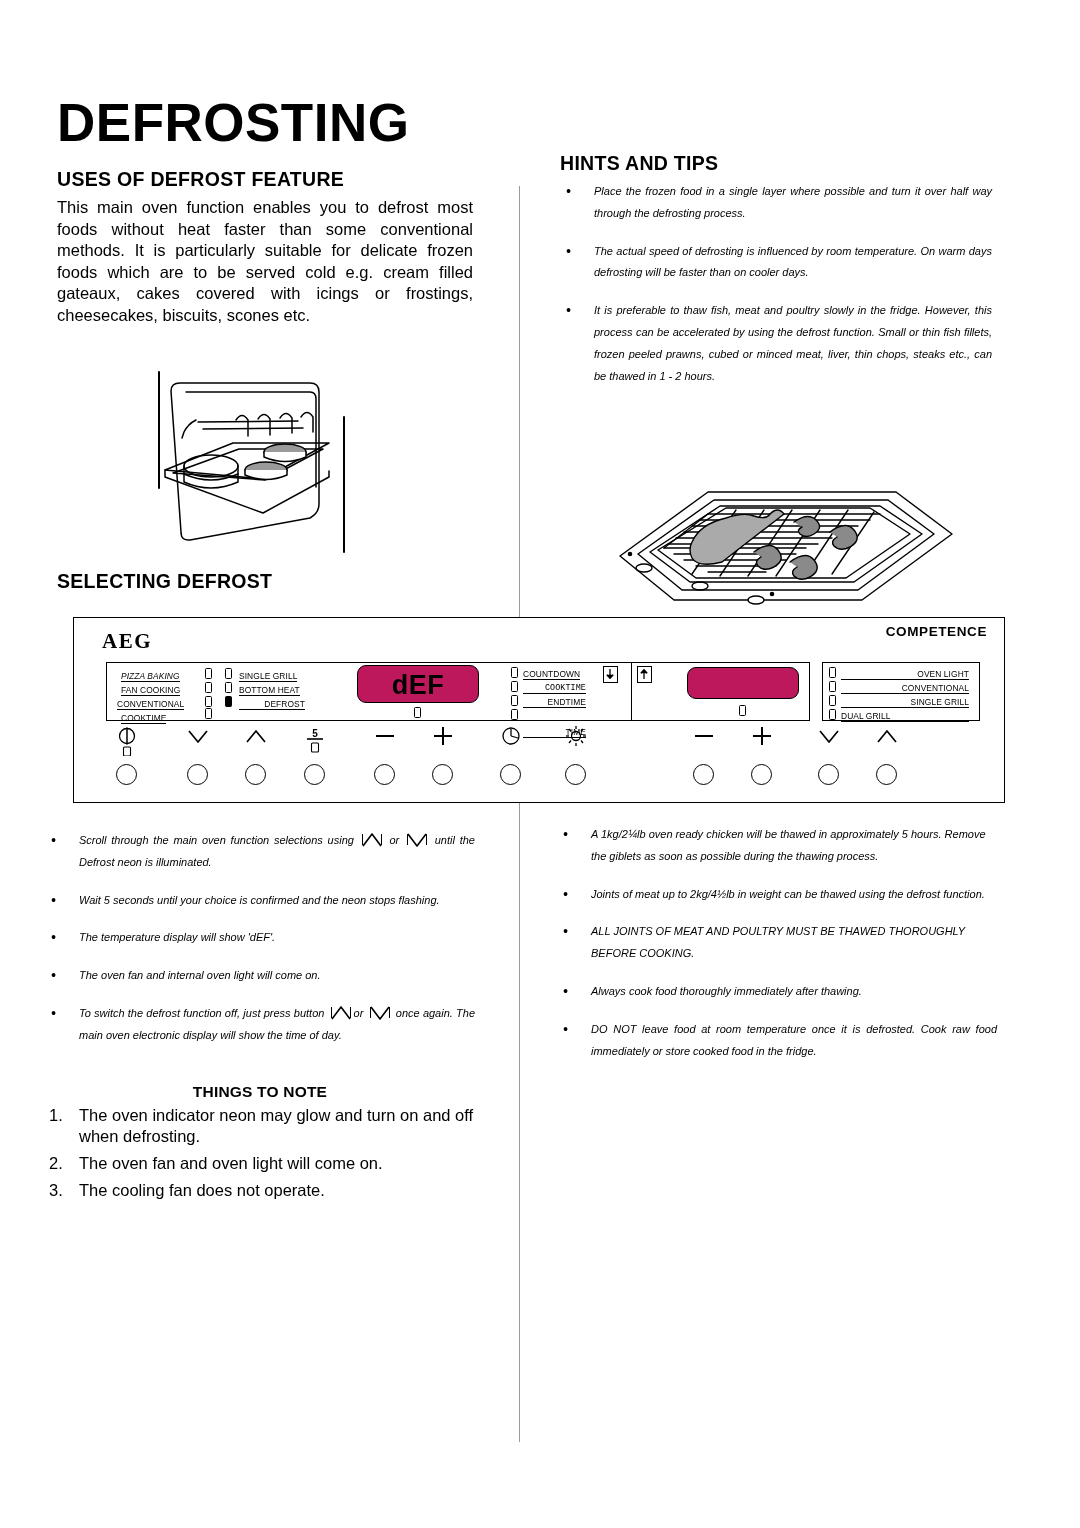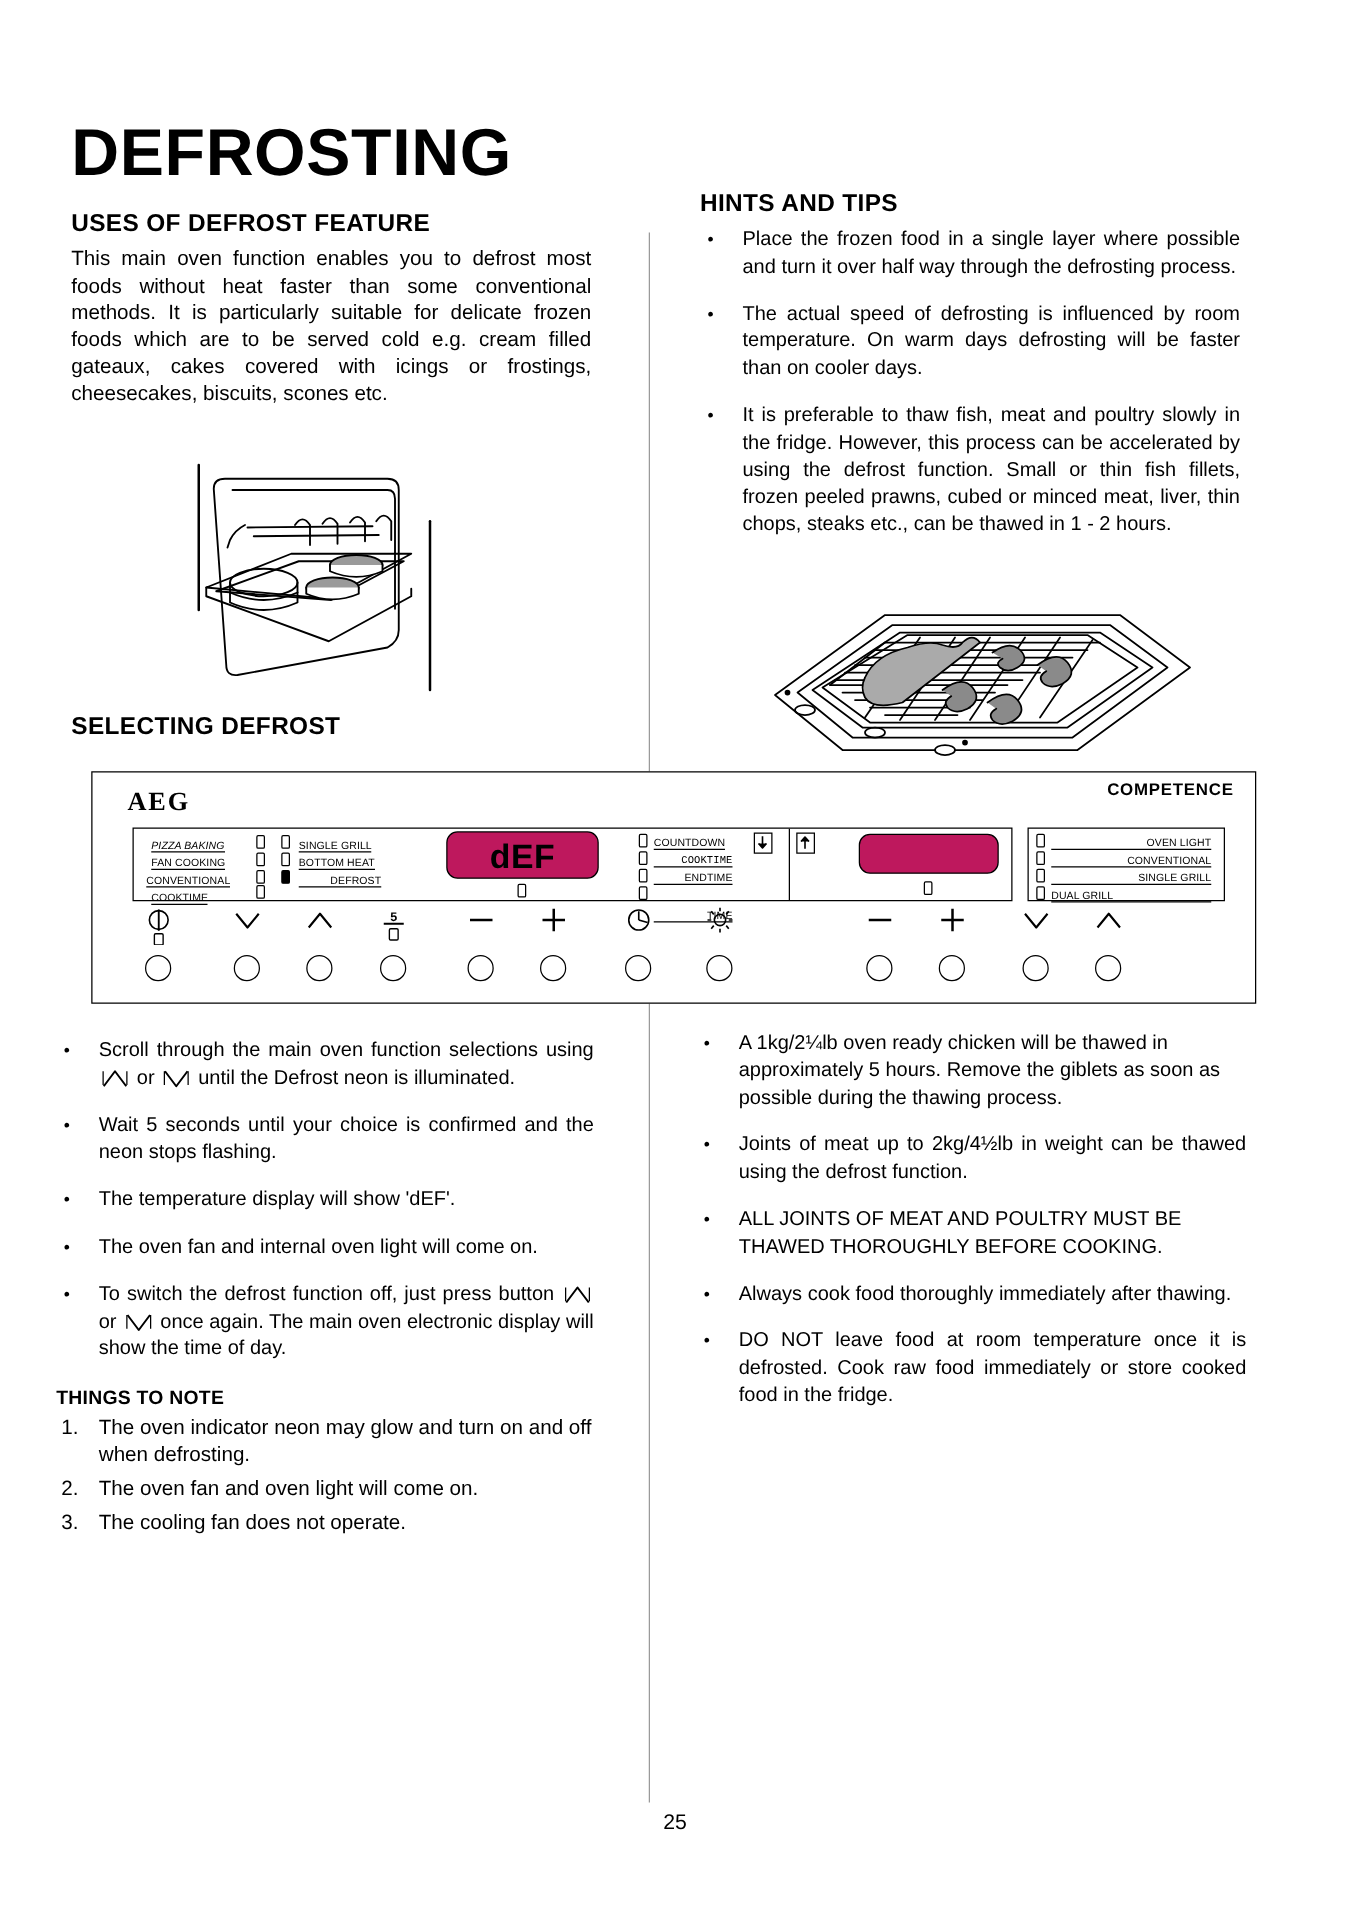--- a/index.html
+++ b/index.html
@@ -82,24 +82,25 @@
   }
 
   
   ul.bullets, ol.notes {
     list-style: none;
     margin: 0; padding: 0;
   }
   ul.bullets > li {
     position: relative;
     padding-left: 34px;
-    font-size: 16px;
+    font-size: 11px;
     line-height: 21.8px;
     margin-bottom: 16px;
     text-align: justify;
+    font-style: italic;
   }
   ul.bullets > li.nojust { text-align: left; }
   ul.bullets > li::before {
     content: "\2022";
     position: absolute;
     left: 6px; top: 0;
     font-size: 14px;
   }
   ul.bullets > li:last-child { margin-bottom: 0; }
 
@@ -591,33 +592,32 @@
         </span><span>or</span>
         <span class="chev">
           <svg width="26" height="16" viewBox="0 0 26 16">
               <path d="M4 2 L13 14 L22 2" fill="none" stroke="#000" stroke-width="1.6" stroke-linejoin="round"></path>
             </svg>
         </span>
         <span>once again.  The main oven electronic display will show the time of day.</span>
       </li>
     </ul>
 
-    <h3 class="sub" style="margin-top:20px;">THINGS TO NOTE</h3>
+    <h3 class="sub" style="margin-top:36px;text-align:center;">THINGS TO NOTE</h3>
     <ol class="notes">
       <li><span class="num">1.</span><span>The oven indicator neon may glow and turn on and off when defrosting.</span></li>
       <li><span class="num">2.</span><span>The oven fan and oven light will come on.</span></li>
       <li><span class="num">3.</span><span>The cooling fan does not operate.</span></li>
     </ol>
   </div>
 
   <div class="col-right-bottom">
     <ul class="bullets">
       <li class="nojust">A 1kg/2¼lb oven ready chicken will be thawed in approximately 5 hours.  Remove the giblets as soon as possible during the thawing process.</li>
       <li>Joints of meat up to 2kg/4½lb in weight can be thawed using the defrost function.</li>
       <li class="nojust">ALL JOINTS OF MEAT AND POULTRY MUST BE THAWED THOROUGHLY BEFORE COOKING.</li>
       <li>Always cook food thoroughly immediately after thawing.</li>
       <li>DO NOT leave food at room temperature once it is defrosted.  Cook raw food immediately or store cooked food in the fridge.</li>
     </ul>
   </div>
 
-  <div class="pageno">25</div>
 
 </div>
 
 </body></html>

